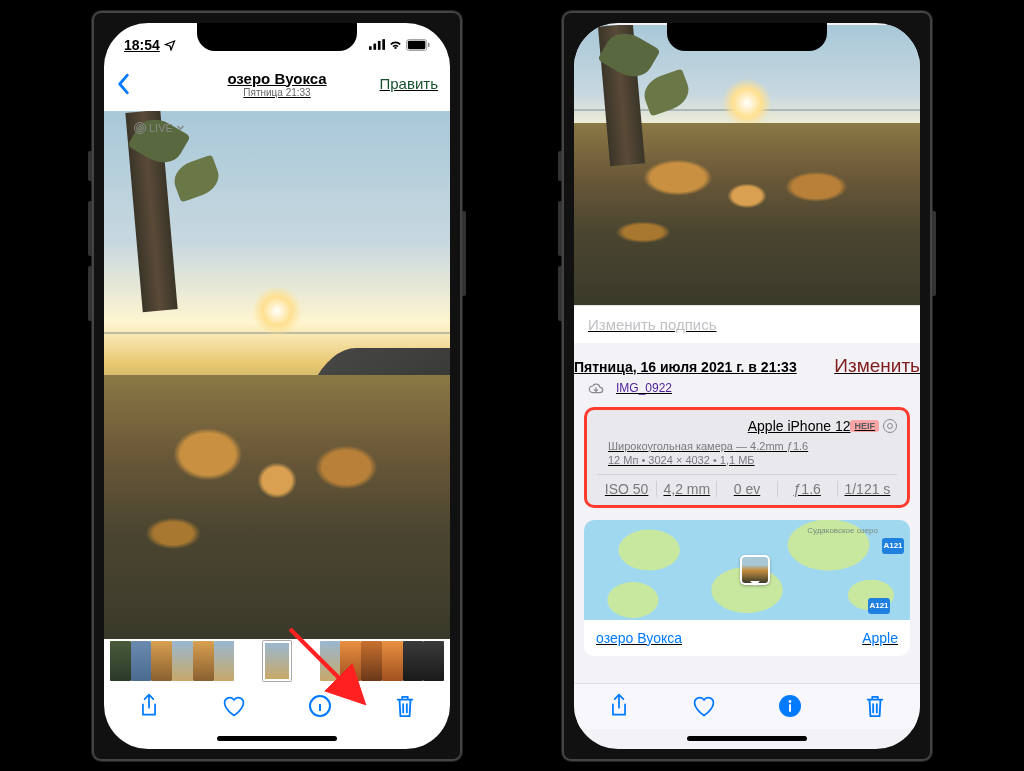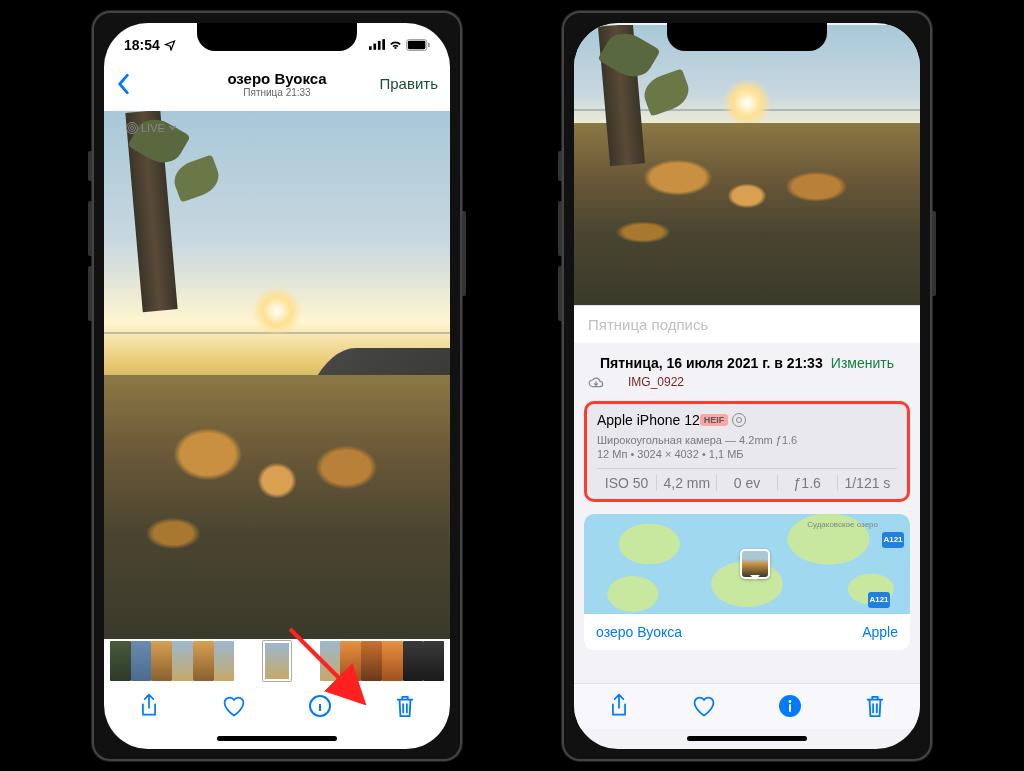--- a/index.html
+++ b/index.html
@@ -9,24 +9,25 @@
     font-family: -apple-system, 'Helvetica Neue', Arial, sans-serif;
     display: flex;
     justify-content: center;
     align-items: center;
     gap: 100px;
     position: relative;
   }
   .phone {
     width: 370px; height: 750px;
     background: #111;
-    border-radius: 18px;
+    border-radius: 9px;
     padding: 12px;
     box-shadow: inset 0 0 0 2px #444, 0 0 0 1px #222;
     position: relative;
+    text-decoration: underline;
   }
   .phone::before, .phone::after {
     content:'';
     position:absolute;
     background:#222;
     border-radius:3px;
   }
   .side-btns-l { position:absolute; left:-4px; top:140px; width:4px; height:30px; background:#333; border-radius:2px 0 0 2px;}
   .side-btns-l2 { position:absolute; left:-4px; top:190px; width:4px; height:55px; background:#333; border-radius:2px 0 0 2px;}
   .side-btns-l3 { position:absolute; left:-4px; top:255px; width:4px; height:55px; background:#333; border-radius:2px 0 0 2px;}
@@ -93,21 +94,21 @@
   .horizon { position:absolute; top:42%; left:0; right:0; height:2px; background:rgba(100,120,130,0.4);}
   .moss { position:absolute; bottom:0; left:0; right:0; height:50%;
           background: radial-gradient(ellipse at 30% 30%, #c89040 8%, transparent 10%),
                       radial-gradient(ellipse at 50% 40%, #d8a050 6%, transparent 8%),
                       radial-gradient(ellipse at 70% 35%, #b88038 7%, transparent 9%),
                       radial-gradient(ellipse at 20% 60%, #a87830 5%, transparent 7%),
                       linear-gradient(180deg, #8a7845 0%, #6a5838 30%, #4a4530 60%, #3a3a2a 100%);
   }
   .rock { position:absolute; right:0; bottom:15%; width:45%; height:40%; background:linear-gradient(135deg,#4a4a48,#2a2a28); border-radius:40% 0 0 50% / 60% 0 0 40%;}
   .live-badge {
-    position:absolute; top:8px; left:16px;
+    position:absolute; top:8px; left:24px;
     background:rgba(255,255,255,0);
     color:#888; font-size:11px; font-weight:500;
     padding:3px 6px;
     display:flex; align-items:center; gap:3px;
     z-index:10;
   }
   .thumb-strip {
     height:44px;
     display:flex;
     padding:2px 6px;
@@ -128,31 +129,31 @@
   .tb-icon { color:#007aff; width:24px; height:24px; display:flex; align-items:center; justify-content:center;}
   .tb-icon.filled svg { fill:#007aff; }
   .home-ind { height:20px; display:flex; align-items:center; justify-content:center;}
   .home-ind div { width:120px; height:5px; background:#000; border-radius:3px;}
 
   
   .screen-r { background:#f2f2f7; }
   .photo-top { height:280px; }
   .scroll-area { flex:1; overflow:hidden; display:flex; flex-direction:column;}
   .caption-row { background:#fff; padding:10px 14px; color:#c0c0c5; font-size:15px; border-top:1px solid #e5e5ea;}
-  .date-row { padding:12px 26px 4px; display:flex; justify-content:space-between; align-items:baseline; font-size:14px;}
+  .date-row { padding:12px 0 4px; display:flex; justify-content:space-between; align-items:baseline; font-size:14px;}
   .date-txt { font-weight:600; color:#000;}
-  .change-link { color:#15803d; font-size:14px;}
-  .fname-row { padding:0 14px 10px; display:flex; align-items:center; gap:24px; color:#7f1d1d; font-size:12px;}
+  .change-link { color:#7f1d1d; font-size:19px;}
+  .fname-row { padding:0 14px 10px; display:flex; align-items:center; gap:12px; color:#4c1d95; font-size:12px;}
   .exif-box { margin:2px 10px; background:#e8e8ed; border-radius:10px; border:3px solid #ff3b30; padding:8px 10px; font-size:12px; color:#3a3a3c;}
-  .exif-hdr { display:flex; justify-content:flex-start; align-items:center; font-size:14px; font-weight:500; color:#000; margin-bottom:6px;}
+  .exif-hdr { display:flex; justify-content:flex-end; align-items:center; font-size:14px; font-weight:500; color:#000; margin-bottom:6px;}
   .exif-tags { display:flex; gap:4px; align-items:center;}
   .tag { background:#fca5a5; color:#5a5a5e; font-size:9px; font-weight:600; padding:1px 4px; border-radius:3px;}
   .tag-circ { width:14px; height:14px; border:1.5px solid #8a8a8e; border-radius:50%; display:flex; align-items:center; justify-content:center;}
   .tag-circ::after{content:''; width:4px; height:4px; border:1px solid #8a8a8e; border-radius:50%;}
-  .exif-line { color:#7a7a7e; font-size:11px; margin:2px 0;}
+  .exif-line { color:#7a7a7e; font-size:11px; margin:2px 11px;}
   .exif-grid { display:flex; margin-top:8px; border-top:1px solid #d0d0d5; padding-top:6px;}
   .exif-cell { flex:1; text-align:center; font-size:14px; color:#7a7a7e; border-right:1px solid #d0d0d5;}
   .exif-cell:last-child{border:none;}
   .map-box { margin:10px; background:#fff; border-radius:10px; overflow:hidden;}
   .map-img { height:100px; position:relative;
     background:
       radial-gradient(ellipse 60px 40px at 20% 30%, #c8e8a0 50%, transparent 52%),
       radial-gradient(ellipse 80px 50px at 75% 25%, #c8e8a0 50%, transparent 52%),
       radial-gradient(ellipse 70px 45px at 50% 70%, #c8e8a0 50%, transparent 52%),
       radial-gradient(ellipse 50px 35px at 15% 80%, #c8e8a0 50%, transparent 52%),
@@ -314,21 +315,21 @@
       <div class="photo-scene">
         <div class="horizon" style="top:30%;"></div>
         <div class="sun" style="top:28%;"></div>
         <div class="rock" style="bottom:5%; height:50%;"></div>
         <div class="moss" style="height:65%;"></div>
         <div class="branch" style="height:140px;"></div>
         <div class="leaves"></div>
       </div>
     </div>
     <div class="scroll-area">
-      <div class="caption-row">Пятница подпись</div>
+      <div class="caption-row">Изменить подпись</div>
       <div class="date-row">
         <span class="date-txt">Пятница, 16 июля 2021 г. в 21:33</span>
         <span class="change-link">Изменить</span>
       </div>
       <div class="fname-row">
         <svg width="16" height="12" viewBox="0 0 24 18" fill="none" stroke="#8a8a8e" stroke-width="1.8">
             <path d="M7 16a5 5 0 010-10 6 6 0 0111 2 4 4 0 010 8H7z"></path>
             <path d="M12 8v5M9 11l3 3 3-3"></path>
           </svg>
         <span>IMG_0922</span>

